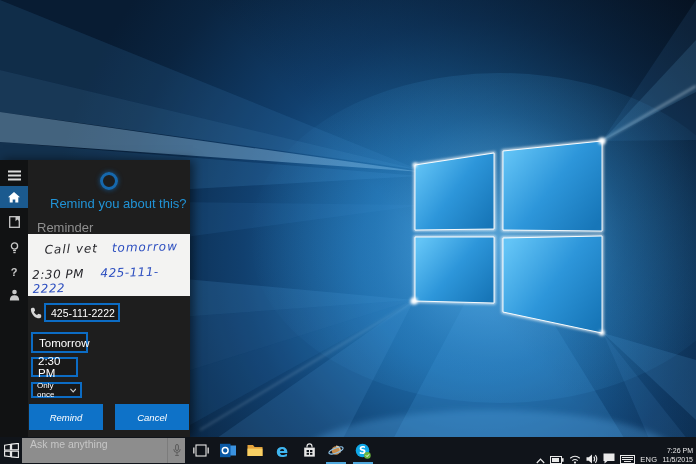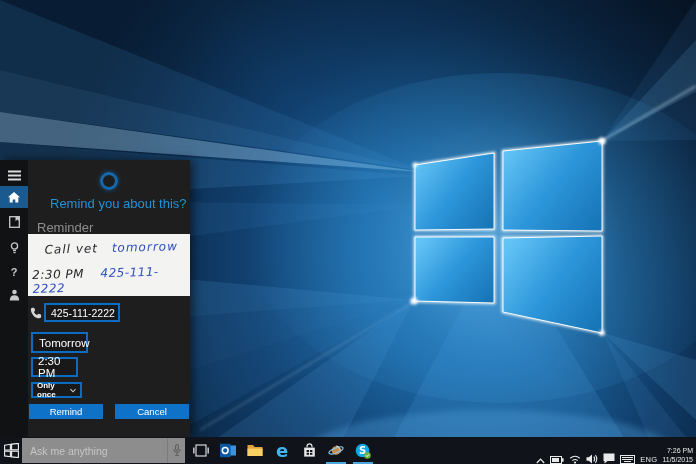--- a/index.html
+++ b/index.html
@@ -26,32 +26,32 @@
   .ink-dark{color:#27272c;}
   .ink-blue{color:#2d4fc0;}
   .ink-l1{position:absolute;left:17px;top:7px;letter-spacing:1px;}
   .ink-l2{position:absolute;left:4px;top:32px;letter-spacing:.5px;}
   .field{position:absolute;border:2px solid #0c6cc4;color:#fff;background:rgba(0,0,0,.15);
          display:flex;align-items:center;box-sizing:border-box;}
   .phone-icon{position:absolute;left:30px;top:147px;width:12px;height:12px;}
   .f-phone{left:44px;top:143px;width:76px;height:19px;font-size:10.5px;padding-left:5px;}
   .f-date{left:31px;top:172px;width:57px;height:21px;font-size:11.5px;padding-left:6px;}
   .f-time{left:31px;top:197px;width:47px;height:20px;font-size:11.5px;padding-left:5px;}
-  .f-freq{left:31px;top:222px;width:51px;height:16px;font-size:8px;font-weight:bold;
+  .f-freq{left:31px;top:222px;width:51px;height:16px;font-size:8px;font-weight:normal;
           padding:0 4px;justify-content:space-between;}
-  .btn{position:absolute;top:244px;width:74px;height:15px;background:#0e72c8;color:#fff;
-       font-size:9.5px;display:flex;align-items:center;justify-content:center;}
+  .btn{position:absolute;top:244px;width:74px;height:26px;background:#0e72c8;color:#fff;
+       font-size:9.5px;display:flex;align-items:center;justify-content:center;font-style:italic;}
   .btn-remind{left:29px;}
   .btn-cancel{left:115px;}
 
   
   .taskbar{position:absolute;left:0;top:437px;width:696px;height:27px;background:#10141a;}
   .start-btn{position:absolute;left:4px;top:6px;width:15px;height:15px;}
   .searchbox{position:absolute;left:22px;top:1px;width:163px;height:25px;background:#8d8d8d;
-             display:flex;align-items:center;}
+             display:flex;align-items:flex-start;}
   .searchbox input{flex:1;border:none;outline:none;background:transparent;font-size:10.5px;
                    padding:0 0 0 8px;color:#3c3c3c;font-family:"Liberation Sans",sans-serif;min-width:0;}
   .searchbox input::placeholder{color:#c6c6c6;}
   .mic-seg{width:17px;height:25px;display:flex;align-items:center;justify-content:center;
            border-left:1px solid #7c7c7c;}
   .apps{position:absolute;left:193px;top:0;height:27px;display:flex;gap:11px;align-items:center;}
   .app{position:relative;width:16px;height:27px;display:flex;align-items:center;justify-content:center;}
   .app.active::after{content:"";position:absolute;left:-2px;right:-2px;bottom:0;height:2px;background:#4fa8dc;}
   .tray{position:absolute;right:3px;top:0;height:27px;display:flex;gap:5px;align-items:flex-end;color:#e9e9e9;}
   .tray-ic{display:flex;align-items:center;justify-content:center;}

